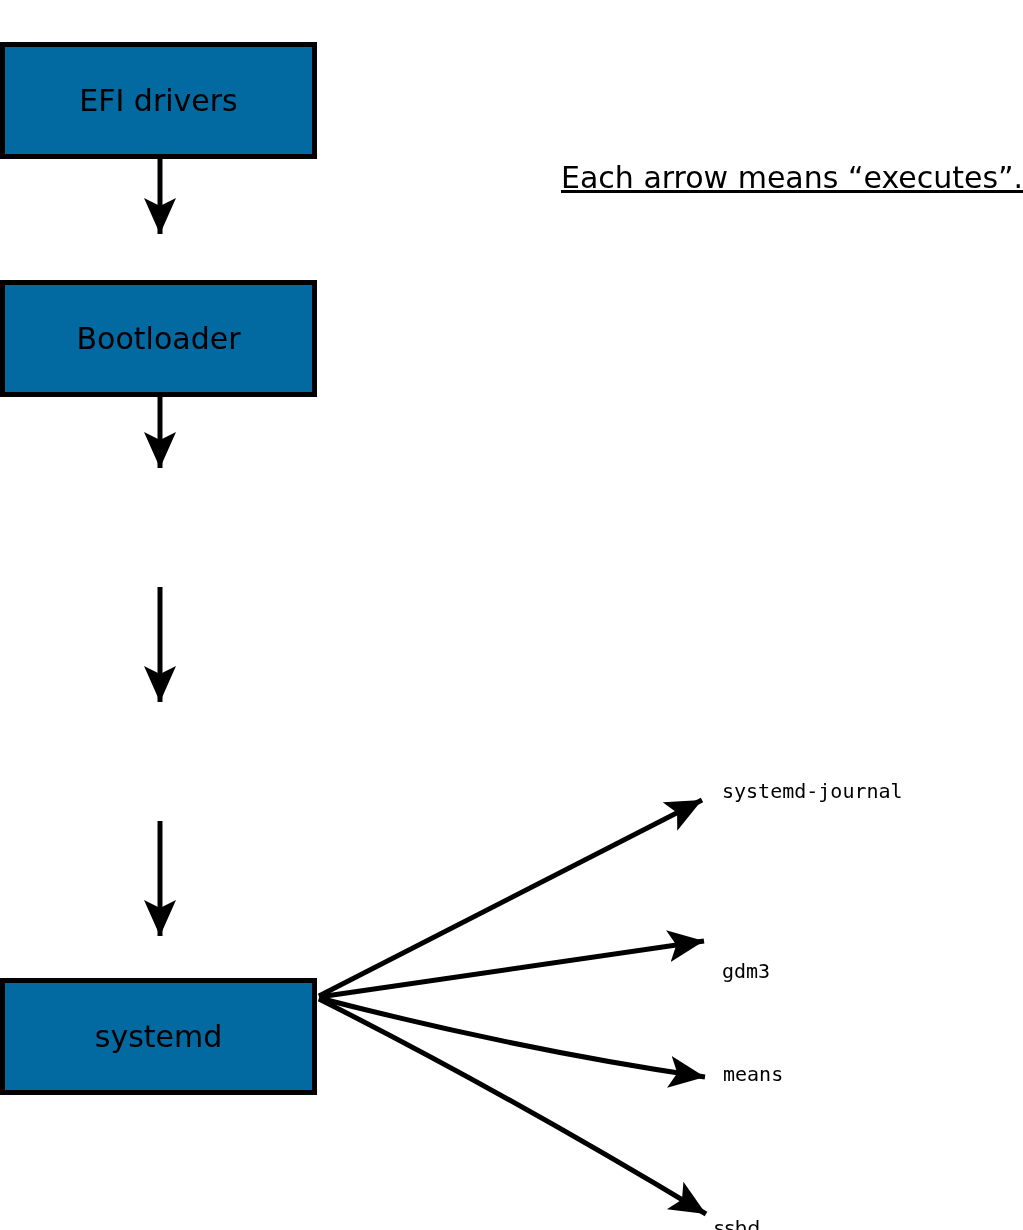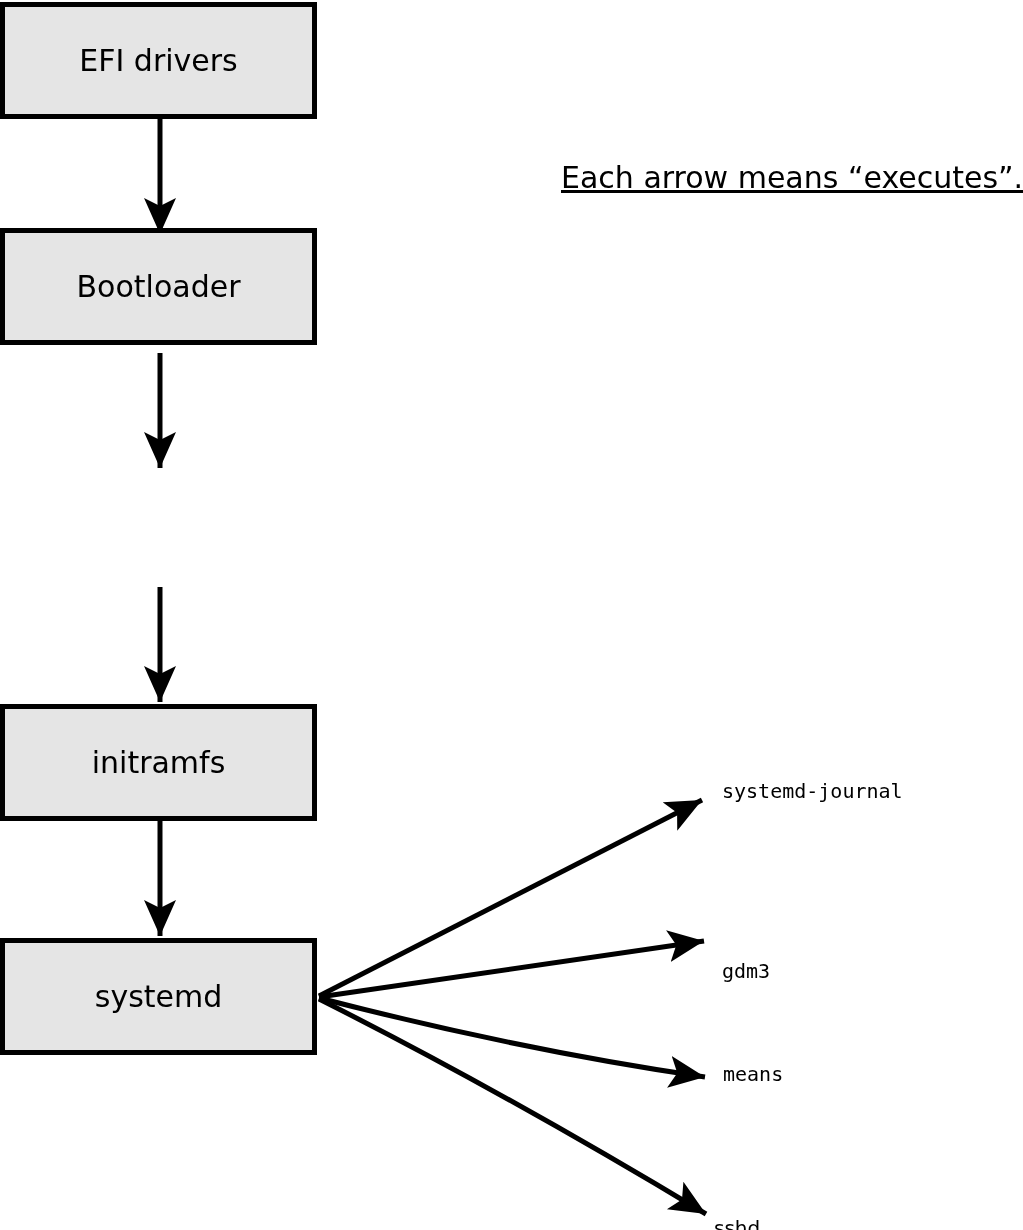--- a/index.html
+++ b/index.html
@@ -23,30 +23,31 @@
     width: 1023px;
     height: 1230px;
   }
   .node-box {
     position: absolute;
     left: 0;
     width: 317px;
     height: 117px;
     box-sizing: border-box;
     border: 5px solid #000000;
-    background: #e5e5e5;
+    background: #0369a1;
     display: flex;
     align-items: center;
     justify-content: center;
     font-size: 30px;
     line-height: 1;
     white-space: nowrap;
+    margin-top: 40px;
   }
   .box-efi       { top: 2px; }
-  .box-boot      { top: 228px; }
+  .box-boot      { top: 240px; }
   .box-kernel    { top: 470px; }
   .box-initramfs { top: 704px; }
   .box-systemd   { top: 938px; }
 
   .spawn-label {
     position: absolute;
     transform: translateY(-50%);
     font-family: "DejaVu Sans Mono", "Liberation Mono", monospace;
     font-size: 20px;
     line-height: 1;
@@ -93,23 +94,20 @@
     <path d="M319,998 Q520,1050 705,1077" fill="none" stroke="#000000" stroke-width="5" marker-end="url(#ah)"></path>
     <path d="M319,999 Q500,1090 706,1214" fill="none" stroke="#000000" stroke-width="5" marker-end="url(#ah)"></path>
   </svg>
 
   <div class="node-box box-efi">
     <span>EFI drivers</span>
   </div>
   <div class="node-box box-boot">
     <span>Bootloader</span>
   </div>
-  <div class="node-box box-initramfs">
-    <span>initramfs</span>
-  </div>
   <div class="node-box box-systemd">
     <span>systemd</span>
   </div>
 
   <div class="note">Each arrow means “executes”.</div>
 
   <div class="spawn-label label-journal">systemd-journal</div>
   <div class="spawn-label label-gdm3">gdm3</div>
   <div class="spawn-label label-getty">means</div>
   <div class="spawn-label sans label-sshd">sshd</div>

